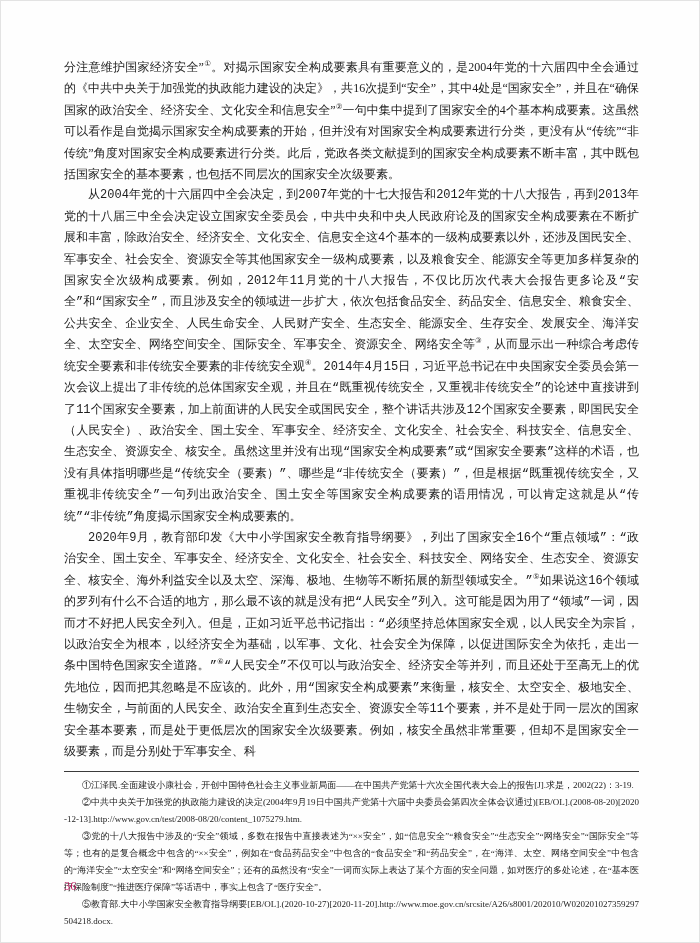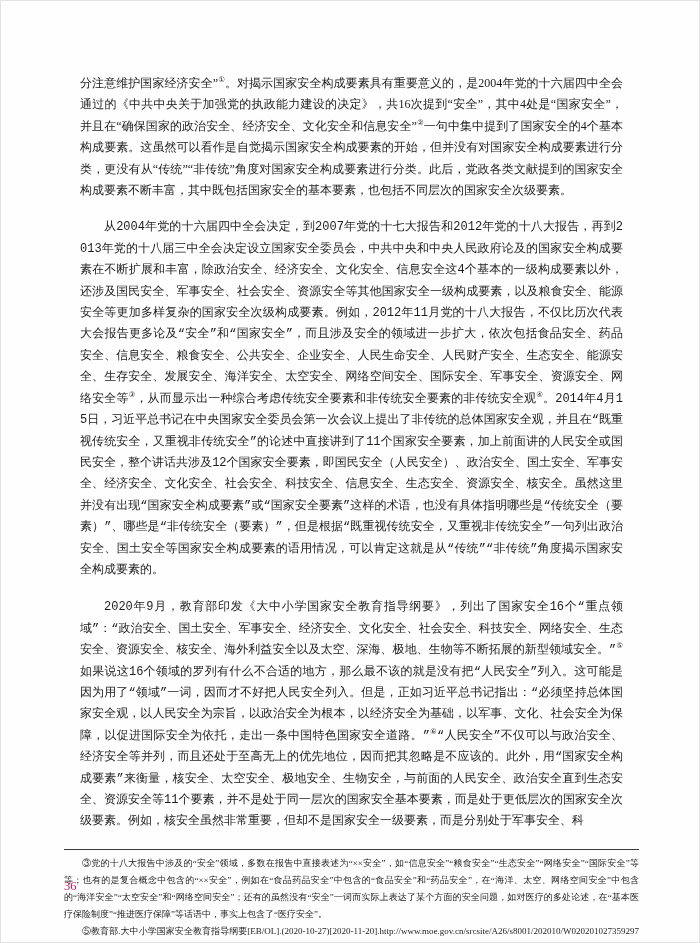--- a/index.html
+++ b/index.html
@@ -18,21 +18,21 @@
     font-family: "Liberation Serif", "DejaVu Serif", serif;
     color: #1c1c1c;
   }
   .content {
     position: absolute;
     left: 63px;
     top: 56px;
     width: 575px;
   }
   .body-para {
-    margin: 16px;
+    margin: 0;
     font-size: 12px;
     line-height: 21.4px;
     text-align: justify;
     text-justify: inter-ideograph;
     word-break: break-all;
   }
   .body-para.indent { text-indent: 2em; font-family: Liberation Mono, monospace; }
   .sup {
     font-size: 7.5px;
     vertical-align: super;
@@ -67,18 +67,20 @@
 
 <div class="page">
   <div class="content">
     <div>
         <p class="body-para"><span>分注意维护国家经济安全”</span><span class="sup">①</span><span>。对揭示国家安全构成要素具有重要意义的，是2004年党的十六届四中全会通过的《中共中央关于加强党的执政能力建设的决定》，共16次提到“安全”，其中4处是“国家安全”，并且在“确保国家的政治安全、经济安全、文化安全和信息安全”</span><span class="sup">②</span><span>一句中集中提到了国家安全的4个基本构成要素。这虽然可以看作是自觉揭示国家安全构成要素的开始，但并没有对国家安全构成要素进行分类，更没有从“传统”“非传统”角度对国家安全构成要素进行分类。此后，党政各类文献提到的国家安全构成要素不断丰富，其中既包括国家安全的基本要素，也包括不同层次的国家安全次级要素。</span></p>
         <p class="body-para indent"><span>从2004年党的十六届四中全会决定，到2007年党的十七大报告和2012年党的十八大报告，再到2013年党的十八届三中全会决定设立国家安全委员会，中共中央和中央人民政府论及的国家安全构成要素在不断扩展和丰富，除政治安全、经济安全、文化安全、信息安全这4个基本的一级构成要素以外，还涉及国民安全、军事安全、社会安全、资源安全等其他国家安全一级构成要素，以及粮食安全、能源安全等更加多样复杂的国家安全次级构成要素。例如，2012年11月党的十八大报告，不仅比历次代表大会报告更多论及“安全”和“国家安全”，而且涉及安全的领域进一步扩大，依次包括食品安全、药品安全、信息安全、粮食安全、公共安全、企业安全、人民生命安全、人民财产安全、生态安全、能源安全、生存安全、发展安全、海洋安全、太空安全、网络空间安全、国际安全、军事安全、资源安全、网络安全等</span><span class="sup">③</span><span>，从而显示出一种综合考虑传统安全要素和非传统安全要素的非传统安全观</span><span class="sup">④</span><span>。2014年4月15日，习近平总书记在中央国家安全委员会第一次会议上提出了非传统的总体国家安全观，并且在“既重视传统安全，又重视非传统安全”的论述中直接讲到了11个国家安全要素，加上前面讲的人民安全或国民安全，整个讲话共涉及12个国家安全要素，即国民安全（人民安全）、政治安全、国土安全、军事安全、经济安全、文化安全、社会安全、科技安全、信息安全、生态安全、资源安全、核安全。虽然这里并没有出现“国家安全构成要素”或“国家安全要素”这样的术语，也没有具体指明哪些是“传统安全（要素）”、哪些是“非传统安全（要素）”，但是根据“既重视传统安全，又重视非传统安全”一句列出政治安全、国土安全等国家安全构成要素的语用情况，可以肯定这就是从“传统”“非传统”角度揭示国家安全构成要素的。</span></p>
         <p class="body-para indent"><span>2020年9月，教育部印发《大中小学国家安全教育指导纲要》，列出了国家安全16个“重点领域”：“政治安全、国土安全、军事安全、经济安全、文化安全、社会安全、科技安全、网络安全、生态安全、资源安全、核安全、海外利益安全以及太空、深海、极地、生物等不断拓展的新型领域安全。”</span><span class="sup">⑤</span><span>如果说这16个领域的罗列有什么不合适的地方，那么最不该的就是没有把“人民安全”列入。这可能是因为用了“领域”一词，因而才不好把人民安全列入。但是，正如习近平总书记指出：“必须坚持总体国家安全观，以人民安全为宗旨，以政治安全为根本，以经济安全为基础，以军事、文化、社会安全为保障，以促进国际安全为依托，走出一条中国特色国家安全道路。”</span><span class="sup">⑥</span><span>“人民安全”不仅可以与政治安全、经济安全等并列，而且还处于至高无上的优先地位，因而把其忽略是不应该的。此外，用“国家安全构成要素”来衡量，核安全、太空安全、极地安全、生物安全，与前面的人民安全、政治安全直到生态安全、资源安全等11个要素，并不是处于同一层次的国家安全基本要素，而是处于更低层次的国家安全次级要素。例如，核安全虽然非常重要，但却不是国家安全一级要素，而是分别处于军事安全、科</span></p>
       </div>
     <hr class="footnote-separator">
     <div class="footnotes">
+        <p class="footnote">①江泽民.全面建设小康社会，开创中国特色社会主义事业新局面——在中国共产党第十六次全国代表大会上的报告[J].求是，2002(22)：3-19.</p>
+        <p class="footnote">②中共中央关于加强党的执政能力建设的决定(2004年9月19日中国共产党第十六届中央委员会第四次全体会议通过)[EB/OL].(2008-08-20)[2020-12-13].http://www.gov.cn/test/2008-08/20/content_1075279.htm.</p>
         <p class="footnote">③党的十八大报告中涉及的“安全”领域，多数在报告中直接表述为“××安全”，如“信息安全”“粮食安全”“生态安全”“网络安全”“国际安全”等等；也有的是复合概念中包含的“××安全”，例如在“食品药品安全”中包含的“食品安全”和“药品安全”，在“海洋、太空、网络空间安全”中包含的“海洋安全”“太空安全”和“网络空间安全”；还有的虽然没有“安全”一词而实际上表达了某个方面的安全问题，如对医疗的多处论述，在“基本医疗保险制度”“推进医疗保障”等话语中，事实上包含了“医疗安全”。</p>
         <p class="footnote">⑤教育部.大中小学国家安全教育指导纲要[EB/OL].(2020-10-27)[2020-11-20].http://www.moe.gov.cn/srcsite/A26/s8001/202010/W020201027359297504218.docx.</p>
       </div>
   </div>
   <div class="page-number">36</div>
 </div>
 
 </body></html>

